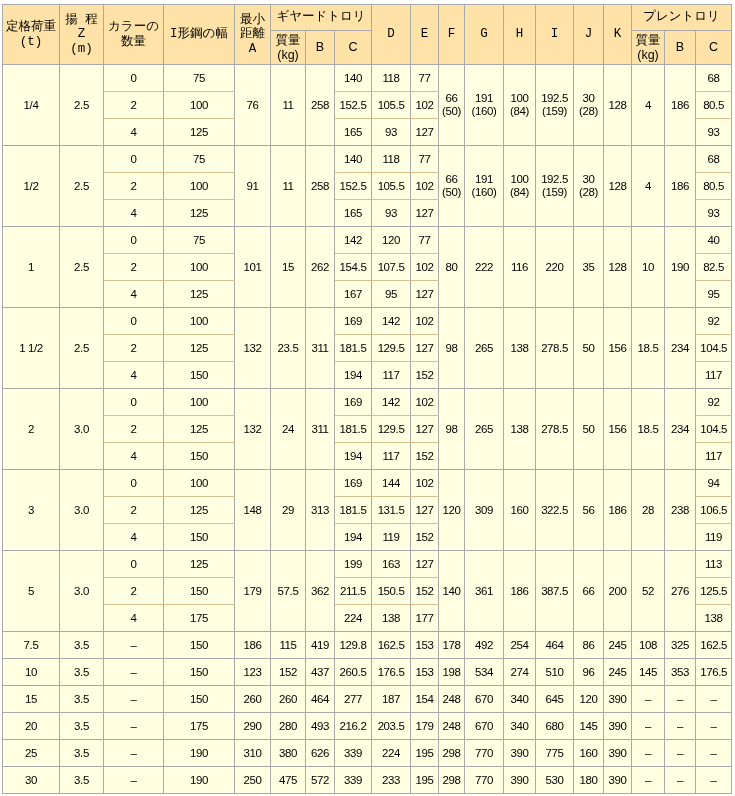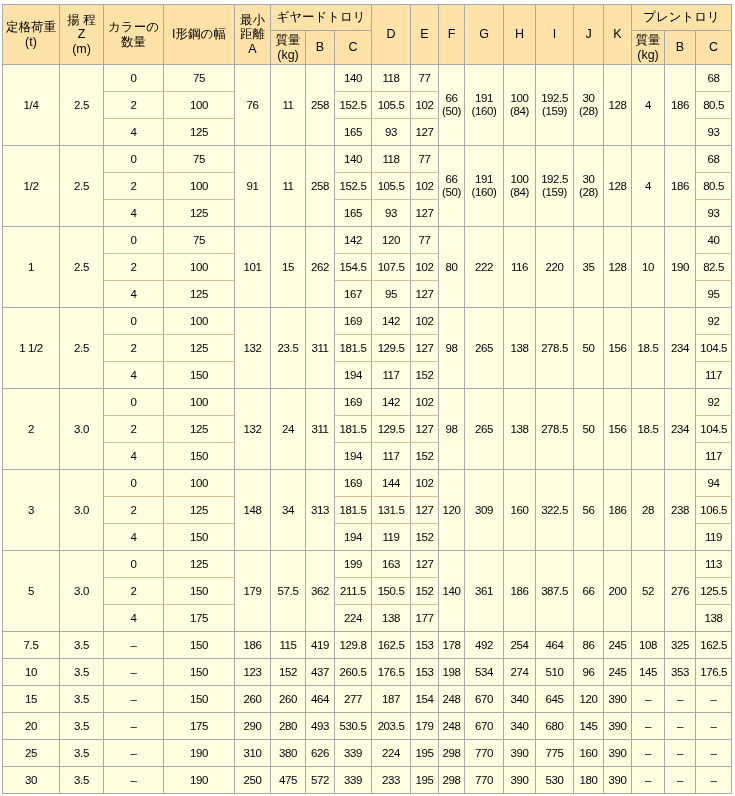--- a/index.html
+++ b/index.html
@@ -28,21 +28,21 @@
     white-space: pre-line;
     overflow: hidden;
     color: #000;
   }
   thead th {
     background: #ffe2a8;
     font-weight: normal;
     font-size: 12.5px;
     line-height: 1.15;
   }
-  thead tr.h1 { height: 26px; }
+  thead tr.h1 { height: 26px; font-family: Liberation Mono, monospace; }
   thead tr.h2 { height: 34px; }
   tbody tr { height: 27px; }
   tbody td {
     font-size: 11.5px;
     line-height: 1.12;
     letter-spacing: -0.4px;
   }
   td.tan-below { border-bottom-color: #d8bf8f; }
 </style>
 </head>
@@ -300,21 +300,21 @@
         <td>117</td>
         <td>152</td>
         <td>117</td>
       </tr>
       <tr>
         <td rowspan="3">3</td>
         <td rowspan="3">3.0</td>
         <td class="tan-below">0</td>
         <td class="tan-below">100</td>
         <td rowspan="3">148</td>
-        <td rowspan="3">34</td>
+        <td rowspan="3">29</td>
         <td rowspan="3">313</td>
         <td class="tan-below">169</td>
         <td class="tan-below">144</td>
         <td class="tan-below">102</td>
         <td rowspan="3">120</td>
         <td rowspan="3">309</td>
         <td rowspan="3">160</td>
         <td rowspan="3">322.5</td>
         <td rowspan="3">56</td>
         <td rowspan="3">186</td>
@@ -439,21 +439,21 @@
         <td>–</td>
       </tr>
       <tr>
         <td>20</td>
         <td>3.5</td>
         <td>–</td>
         <td>175</td>
         <td>290</td>
         <td>280</td>
         <td>493</td>
-        <td>530.5</td>
+        <td>216.2</td>
         <td>203.5</td>
         <td>179</td>
         <td>248</td>
         <td>670</td>
         <td>340</td>
         <td>680</td>
         <td>145</td>
         <td>390</td>
         <td>–</td>
         <td>–</td>

